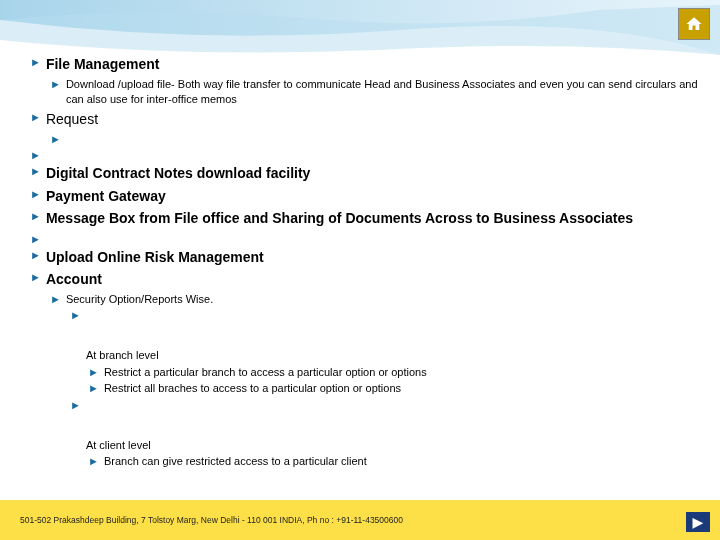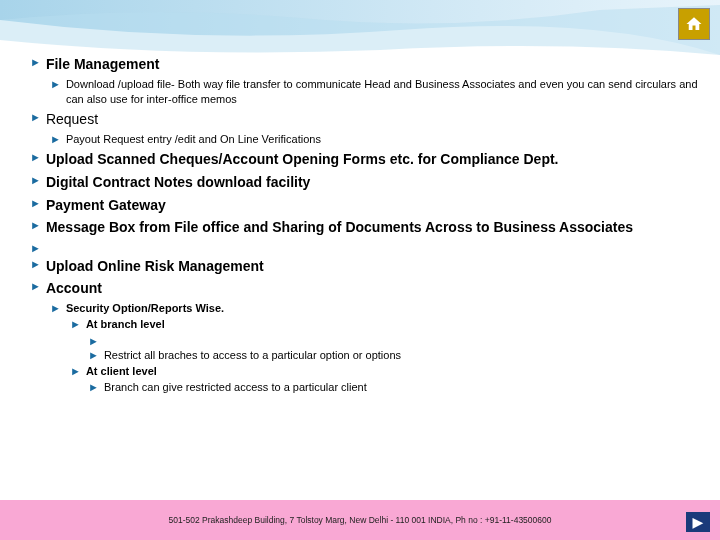--- a/index.html
+++ b/index.html
@@ -118,21 +118,22 @@
       font-size: 11px;
       margin-right: 5px;
       margin-top: 1px;
       flex-shrink: 0;
     }
 
     .level3-text {
       font-size: 11px;
       color: #000;
       line-height: 1.4;
-      font-weight: bold;
+      font-weight: normal;
+      margin-top: 40px;
     }
 
     .level4 {
       display: flex;
       align-items: flex-start;
       margin-left: 58px;
       margin-bottom: 1px;
     }
 
     .level4 > .arrow {
@@ -148,26 +149,26 @@
       color: #000;
       line-height: 1.4;
     }
 
     .footer {
       position: absolute;
       bottom: 0;
       left: 0;
       right: 0;
       height: 40px;
-      background: #f9a8d4;
+      background: #fde047;
       display: flex;
       flex-direction: column;
-      align-items: center;
+      align-items: flex-start;
       justify-content: center;
-      padding: 2px 12px;
+      padding: 2px 20px;
     }
 
     .footer-text {
       font-size: 8.5px;
       color: #222;
       text-align: center;
       line-height: 1.5;
     }
 
     .footer-text a, .footer-link {
@@ -230,28 +231,26 @@
     </div>
   </div>
 
   <div class="bullet-section">
     <div class="level1">
       <span class="arrow">►</span>
       <span class="level1-text">Request</span>
     </div>
     <div class="level2">
       <span class="arrow">►</span>
-      <span class="level2-text">Payout Request entry /edit and On Line Verifications</span>
-    </div>
-  </div>
-
-  <div class="bullet-section">
-    <div class="level1">
-      <span class="arrow">►</span>
-      <span class="level1-text bold">Upload Scanned Cheques/Account Opening Forms etc. for Compliance Dept.</span>
+    </div>
+  </div>
+
+  <div class="bullet-section">
+    <div class="level1">
+      <span class="arrow">►</span>
     </div>
   </div>
 
   <div class="bullet-section">
     <div class="level1">
       <span class="arrow">►</span>
       <span class="level1-text bold">Digital Contract Notes download facility</span>
     </div>
   </div>
 
@@ -283,30 +282,31 @@
   </div>
 
   <div class="bullet-section">
     <div class="level1">
       <span class="arrow">►</span>
       <span class="level1-text bold">Account</span>
     </div>
 
     <div class="level2">
       <span class="arrow">►</span>
-      <span class="level2-text" style="font-weight:bold;text-align:center;">Security Option/Reports Wise.</span>
+      <span class="level2-text" style="font-weight:normal;text-align:center;">Security Option/Reports Wise.</span>
     </div>
 
     <div class="level3">
       <span class="arrow">►</span>
       <span class="level3-text">At branch level</span>
     </div>
 
     <div class="level4">
       <span class="arrow">►</span>
+      <span class="level4-text">Restrict a particular branch to access a particular option or options</span>
     </div>
 
     <div class="level4">
       <span class="arrow">►</span>
       <span class="level4-text">Restrict all braches to  access to a particular option or options</span>
     </div>
 
     <div class="level3">
       <span class="arrow">►</span>
       <span class="level3-text">At client level</span>

